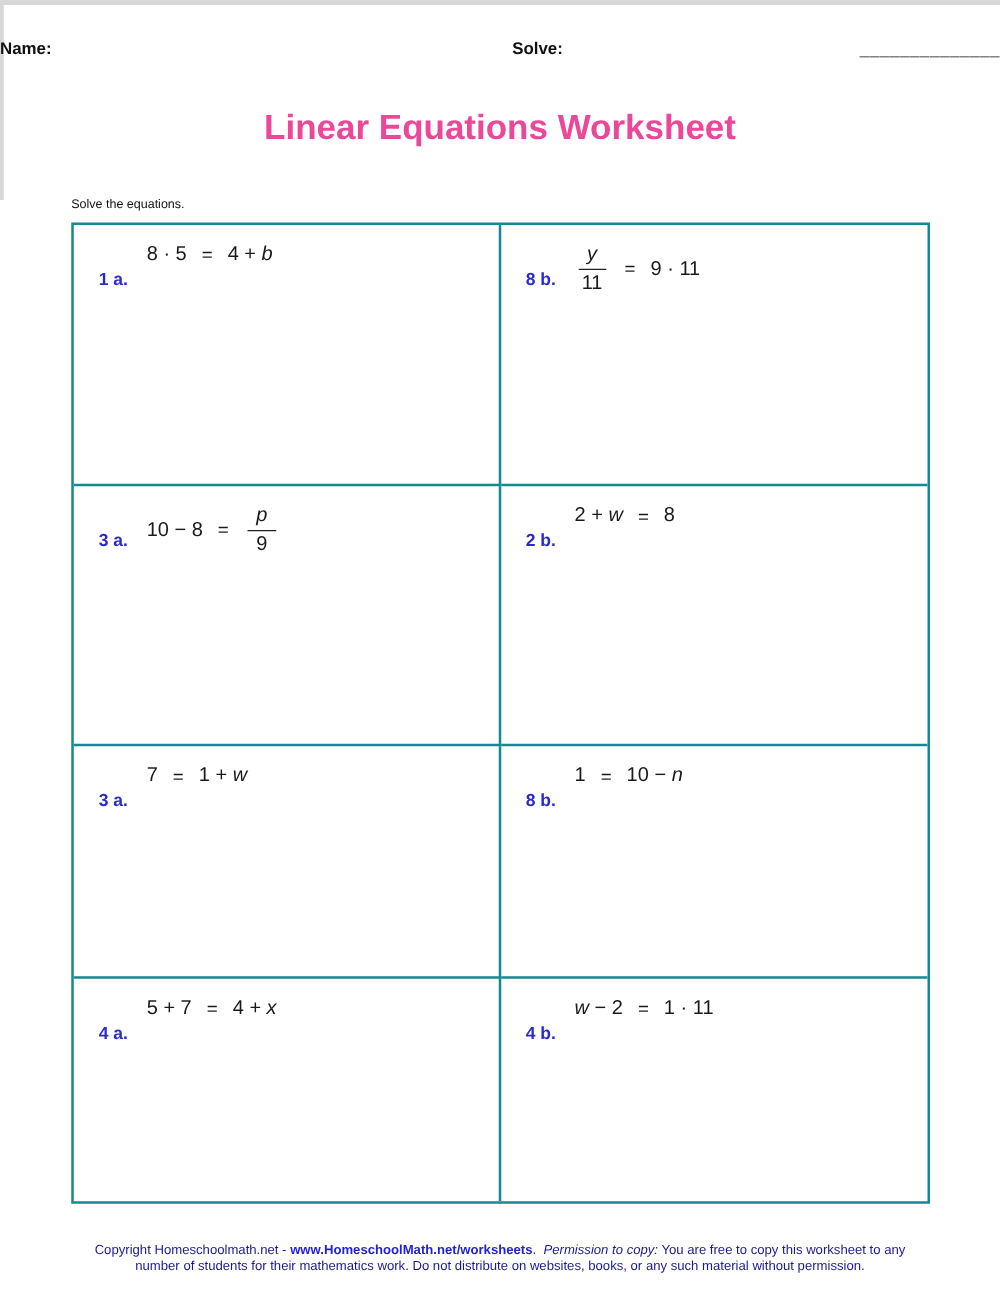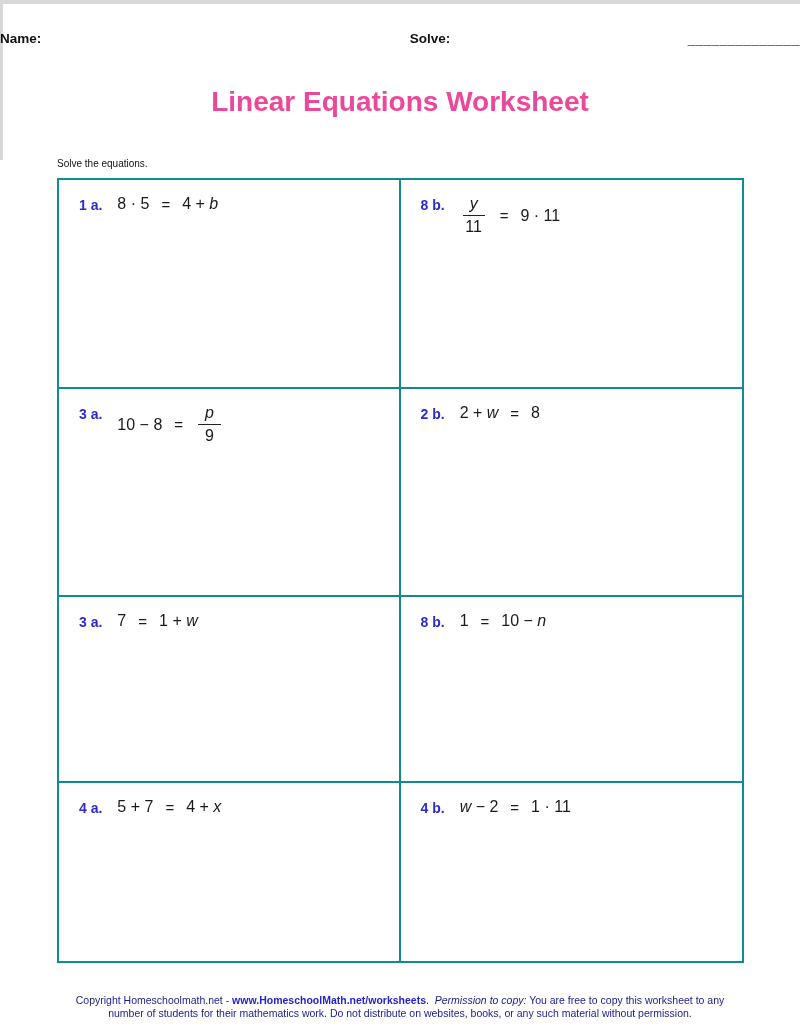--- a/index.html
+++ b/index.html
@@ -49,21 +49,21 @@
   }
   .cell {
     padding: 15px 8px 0 20px;
     display: flex;
     align-items: flex-start;
   }
   .cell.col-a { border-right: 2px solid #128b90; }
   .cell.row-mid { border-bottom: 2px solid #128b90; }
   .plabel {
     font-size: 14px; font-weight: bold; color: #2b2bcc;
-    margin-right: 15px; white-space: nowrap; padding-top: 2px;
+    margin-right: 15px; white-space: nowrap; padding-top: 2px; margin-top: 18px;
   }
   .eq {
     display: inline-flex; align-items: center;
     font-size: 16px; color: #1a1a1a; white-space: pre;
   }
   .eq .var { font-style: italic; }
   .eq .eq-sign { margin: 0 12px; font-size: 15px; }
   .frac {
     display: inline-flex; flex-direction: column; align-items: center;
     margin: 0 3px; line-height: 1.15;

